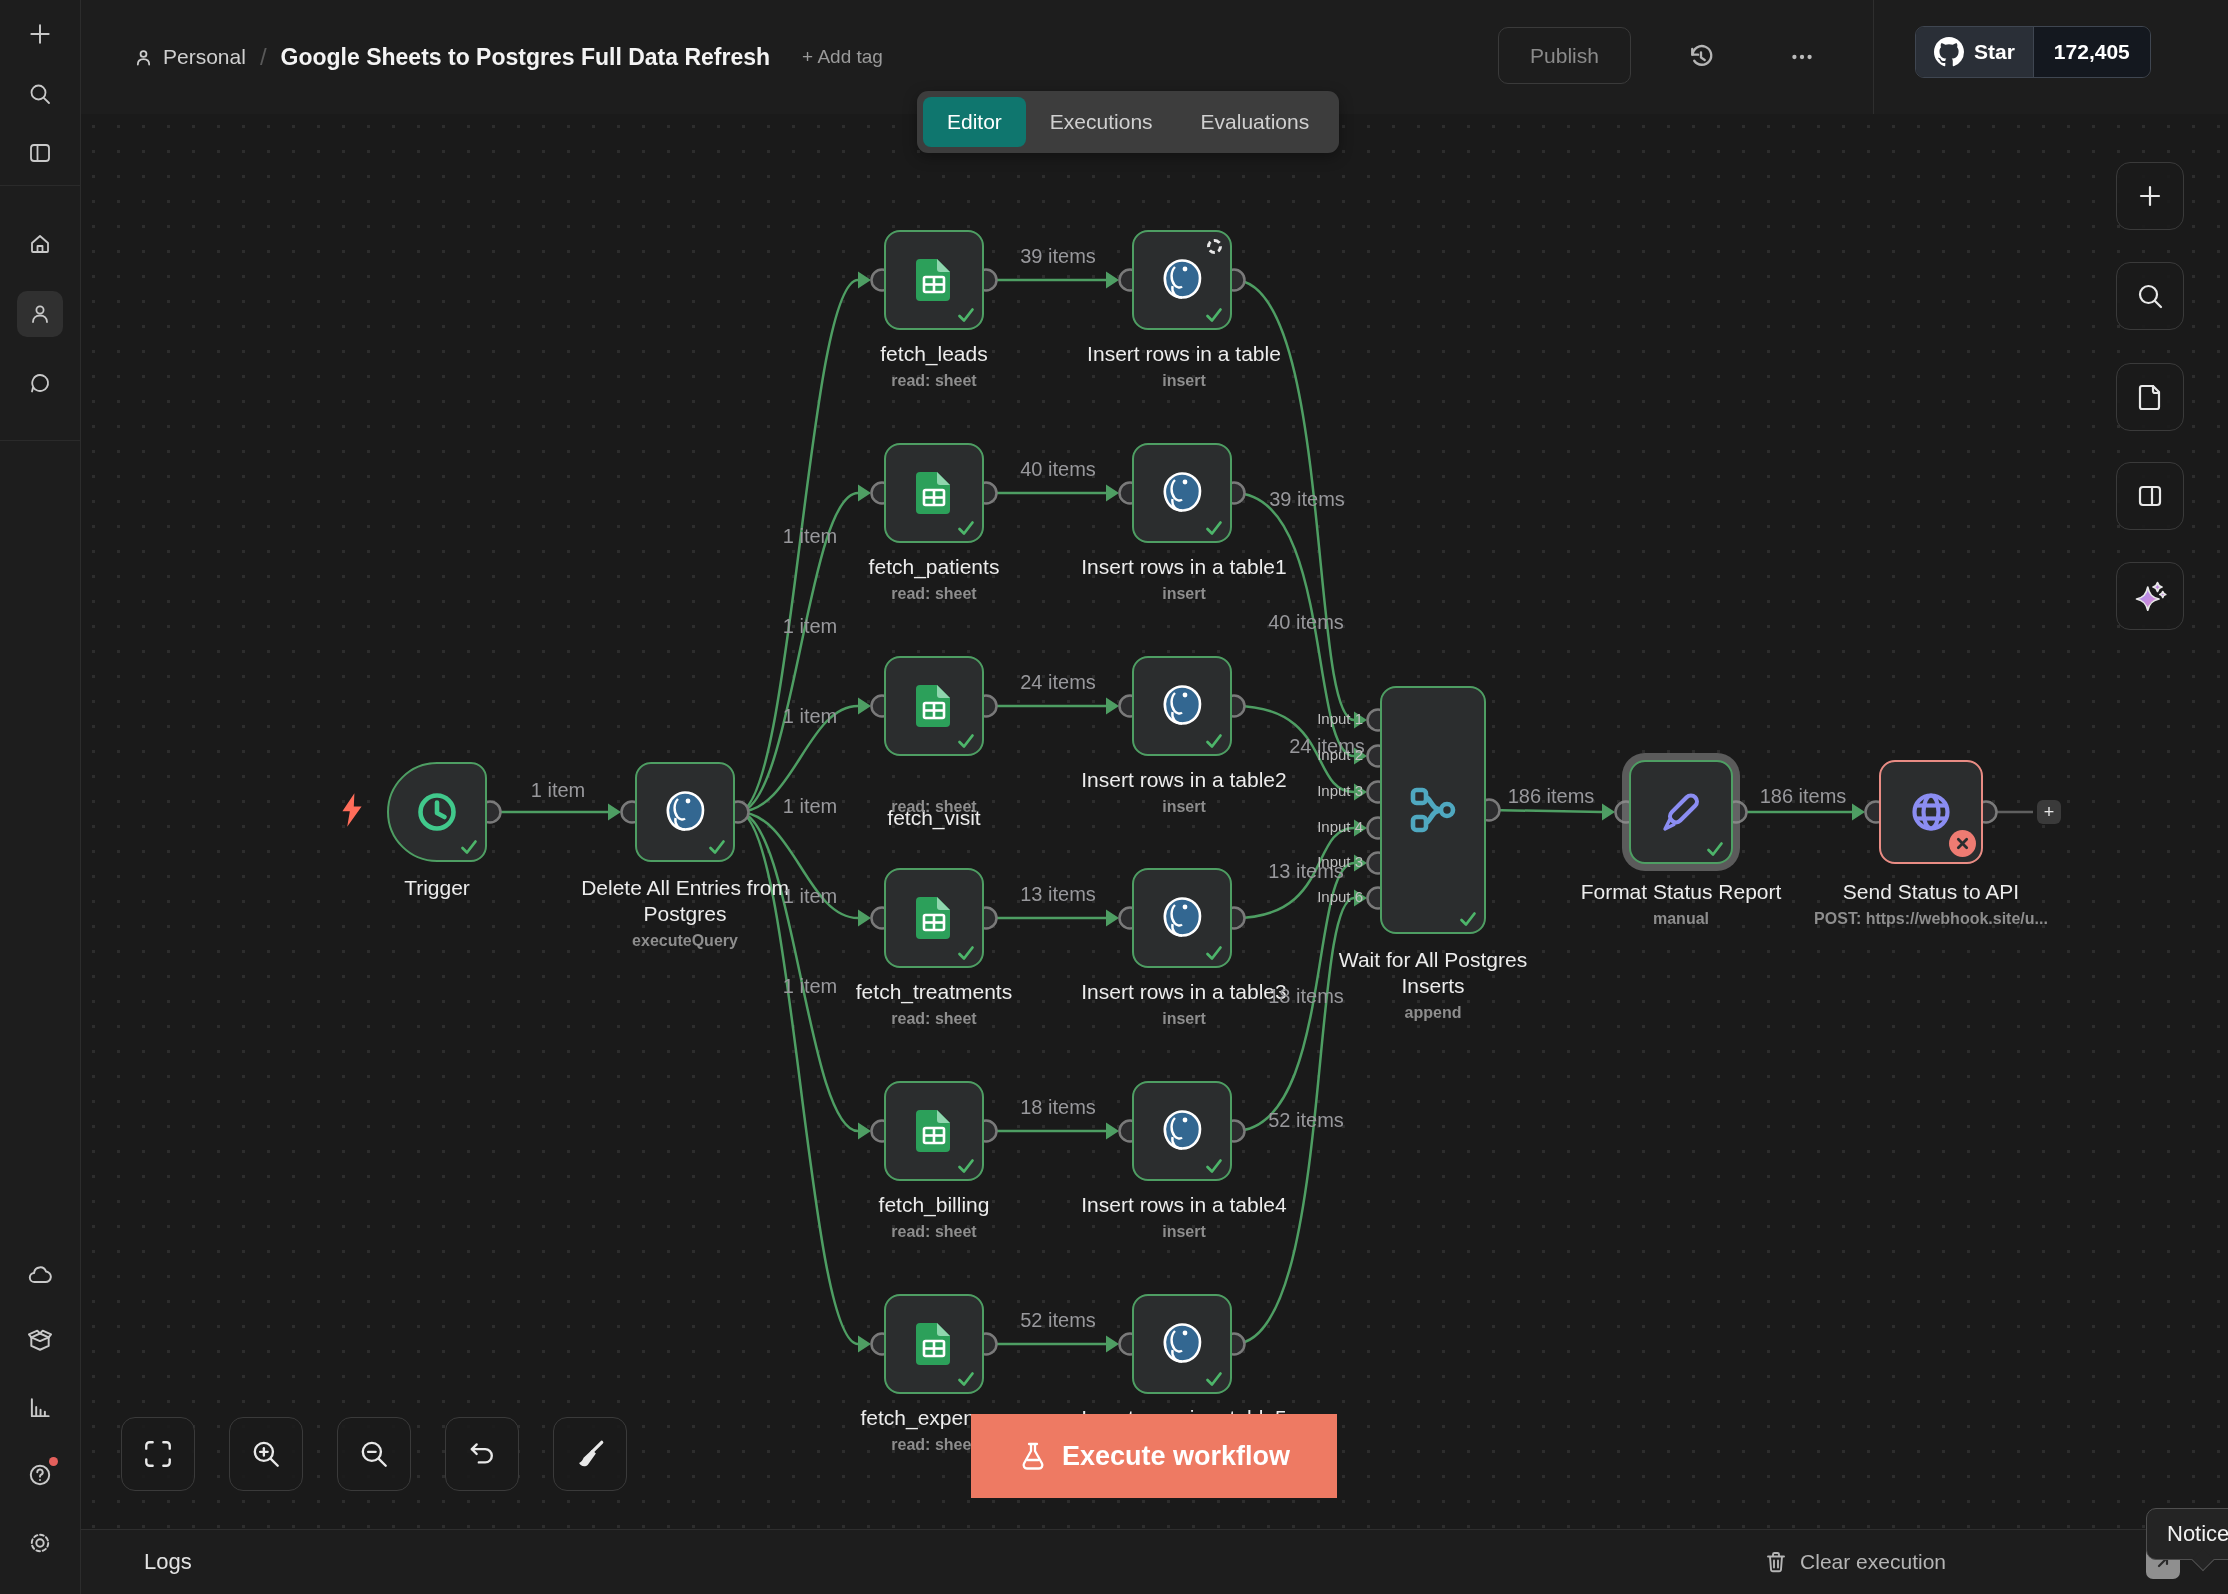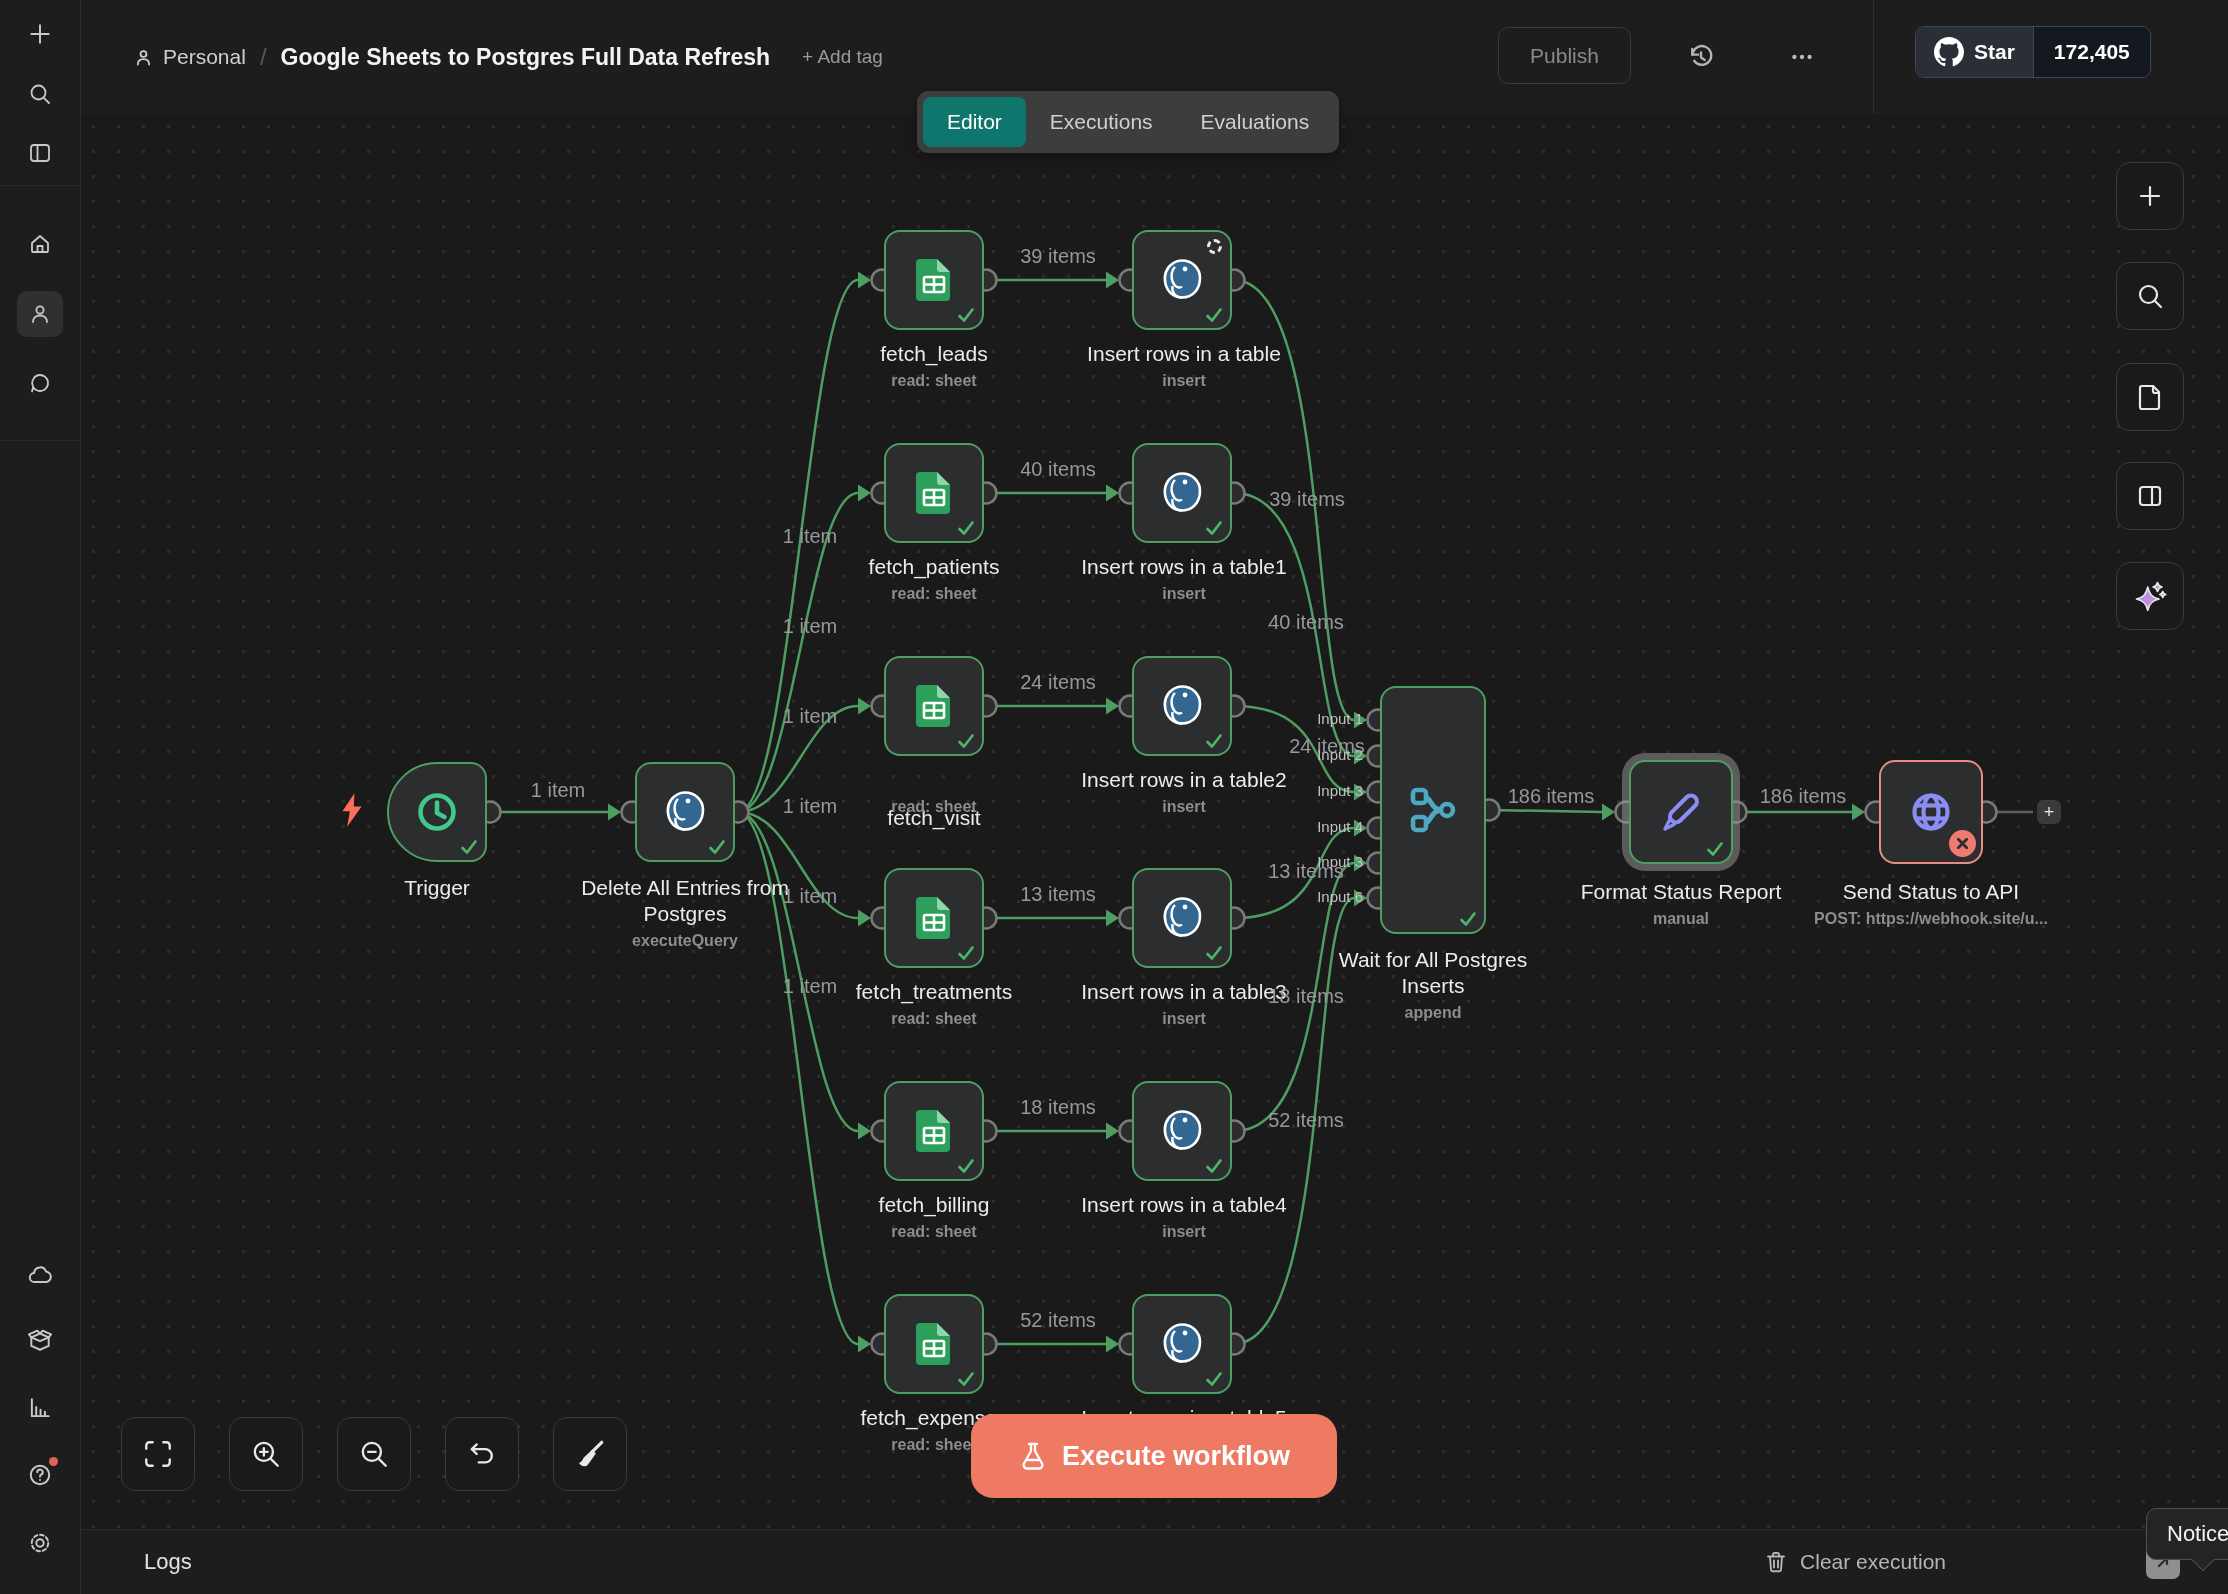--- a/index.html
+++ b/index.html
@@ -61,21 +61,21 @@
   .node-title{position:absolute;transform:translateX(-50%);color:var(--txt);font-size:21px;font-weight:400;white-space:nowrap;text-align:center;z-index:2;}
   .node-sub{position:absolute;transform:translateX(-50%);color:var(--sub);font-size:16px;white-space:nowrap;text-align:center;z-index:2;font-weight:bold;}
   .edge-label{position:absolute;transform:translate(-50%,-50%);color:var(--edge);font-size:20px;white-space:nowrap;z-index:2;}
   .input-label{position:absolute;width:132px;left:1150px;text-align:right;color:#c0c0c0;font-size:15px;z-index:2;}
   .plus-chip{position:absolute;left:1956px;top:686px;width:24px;height:24px;background:#3a3a3a;border-radius:6px;color:#e8e8e8;font-size:18px;display:flex;align-items:center;justify-content:center;z-index:2;cursor:pointer;}
 
   
   .ctl{position:absolute;width:74px;height:74px;border:1.5px solid #3a3a3a;border-radius:14px;background:rgba(26,26,26,.88);display:flex;align-items:center;justify-content:center;z-index:5;cursor:pointer;}
   .ctl svg{stroke:#e8e8e8;fill:none;stroke-width:2.2;stroke-linecap:round;stroke-linejoin:round;}
   .rightbar .ctl{width:68px;height:68px;left:2035px;}
-  .execute-btn{position:absolute;left:890px;top:1300px;width:366px;height:84px;background:var(--salmon);border:none;border-radius:22px;color:#fff;font-size:27px;font-weight:600;font-family:inherit;display:flex;align-items:center;justify-content:center;gap:14px;z-index:6;cursor:pointer;}
+  .execute-btn{position:absolute;left:890px;top:1300px;width:366px;height:84px;background:var(--salmon);border:none;border-radius:0;color:#fff;font-size:27px;font-weight:600;font-family:inherit;display:flex;align-items:center;justify-content:center;gap:14px;z-index:6;cursor:pointer;}
 
   
   .logsbar{position:absolute;left:81px;bottom:0;right:0;height:65px;background:var(--panel);border-top:1px solid #2e2e2e;z-index:25;}
   .logs-title{position:absolute;left:63px;top:50%;transform:translateY(-50%);color:#e2e2e2;font-size:22px;}
   .clear-exec{position:absolute;right:282px;top:50%;transform:translateY(-50%);display:flex;align-items:center;gap:12px;color:#b5b5b5;font-size:21px;cursor:pointer;}
   .openlogs{position:absolute;right:48px;top:50%;transform:translateY(-50%);width:34px;height:34px;border-radius:7px;background:#8f8f8f;display:flex;align-items:center;justify-content:center;cursor:pointer;}
 
   .tooltip{position:absolute;left:2146px;top:1508px;background:#242424;border:1px solid #4f4f4f;border-radius:10px;padding:12px 20px;color:#f2f2f2;font-size:22px;white-space:nowrap;z-index:50;}
   .tooltip .tail{position:absolute;left:48px;bottom:-9px;width:16px;height:16px;background:#242424;border-right:1px solid #4f4f4f;border-bottom:1px solid #4f4f4f;transform:rotate(45deg);}
 </style>

